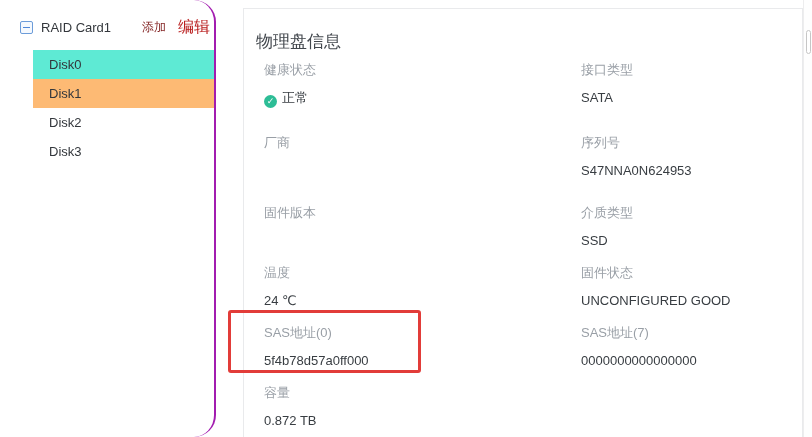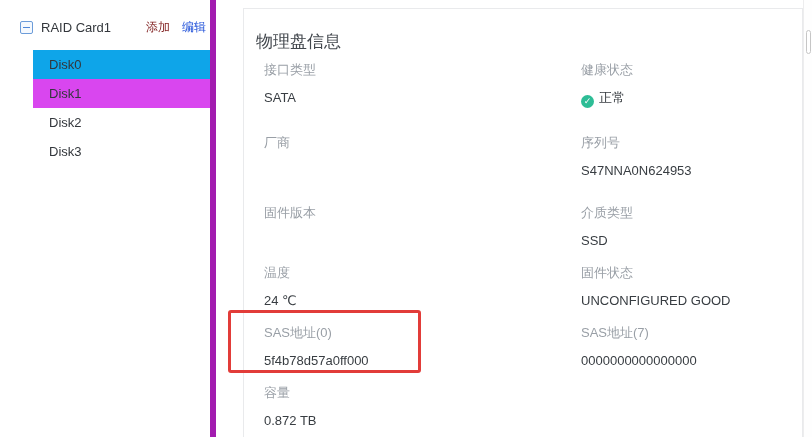--- a/index.html
+++ b/index.html
@@ -1,36 +1,36 @@
 <!DOCTYPE html>
 <html><head>
 <meta charset="utf-8">
 <style>
   * { margin:0; padding:0; box-sizing:border-box; }
   html,body { width:812px; height:437px; overflow:hidden; background:#fff;
     font-family:"Liberation Sans","DejaVu Sans",sans-serif; }
 
   
   .sidebar { position:absolute; left:0; top:0; width:216px; height:437px;
-    background:#fff; border-right:6px solid #a21caf; }
+    background:#fff; border-right:2px solid #a21caf;border-radius:22px; }
   .tree-header { display:flex; align-items:center; margin-top:16px;
     padding:0 4px 0 20px; height:22px; }
   .expander { width:13px; height:13px; border:1px solid #6c9cd9; border-radius:2px;
     background:#f5f9fe; display:flex; align-items:center; justify-content:center;
     flex:0 0 auto; cursor:pointer; }
   .expander .minus { width:7px; height:1px; background:#4f87d8; }
   .tree-root-label { margin-left:8px; font-size:13px; color:#33373c; flex:1 1 auto;
     white-space:nowrap; }
   .link-add { font-size:12px; color:#7f1d1d; margin-right:12px; cursor:pointer; }
-  .link-edit { font-size:12px; color:#1d4ed8; cursor:pointer; }
+  .link-edit { font-size:16px; color:#b91c1c; cursor:pointer; }
   .disk-list { margin-top:12px; }
   .disk-item { height:29px; line-height:29px; margin-left:33px; padding-left:16px;
     font-size:13px; color:#33373c; cursor:pointer; }
-  .disk-item.selected { background:#0ea5e9; }
-  .disk-item.shaded { background:#d946ef; }
+  .disk-item.selected { background:#5eead4; }
+  .disk-item.shaded { background:#fdba74; }
 
   
   .card { position:absolute; left:243px; top:8px; width:560px; height:429px;
     background:#fff; border:1px solid #e9eaec; border-bottom:none; }
   .card-title { margin:21px 0 0 12px; font-size:17px; color:#42474d; }
   .field-grid { display:grid; grid-template-columns:317px 1fr;
     margin:9px 0 0 20px; }
   .cell { }
   .cell .f-label { font-size:13px; color:#999fa6; line-height:15px; }
   .cell .f-value { margin-top:13px; font-size:13px; color:#383d42; line-height:15px; }
@@ -70,28 +70,28 @@
     <div class="disk-item">Disk3</div>
   </div>
 </div>
 
 <div class="card">
   <div class="card-title">物理盘信息</div>
 
   <div class="field-grid">
 
     <div class="cell gap-lg">
-      <div class="f-label">接口类型</div>
-      <div class="f-value">SATA</div>
-    </div>
-    <div class="cell gap-lg">
       <div class="f-label">健康状态</div>
       <div class="f-value">
         <span class="status-ok-icon">✓</span><span>正常</span>
       </div>
+    </div>
+    <div class="cell gap-lg">
+      <div class="f-label">接口类型</div>
+      <div class="f-value">SATA</div>
     </div>
 
     <div class="cell gap-lg">
       <div class="f-label">厂商</div>
     </div>
 
     <div class="cell gap-lg">
       <div class="f-label">序列号</div>
       <div class="f-value">S47NNA0N624953</div>
     </div>

